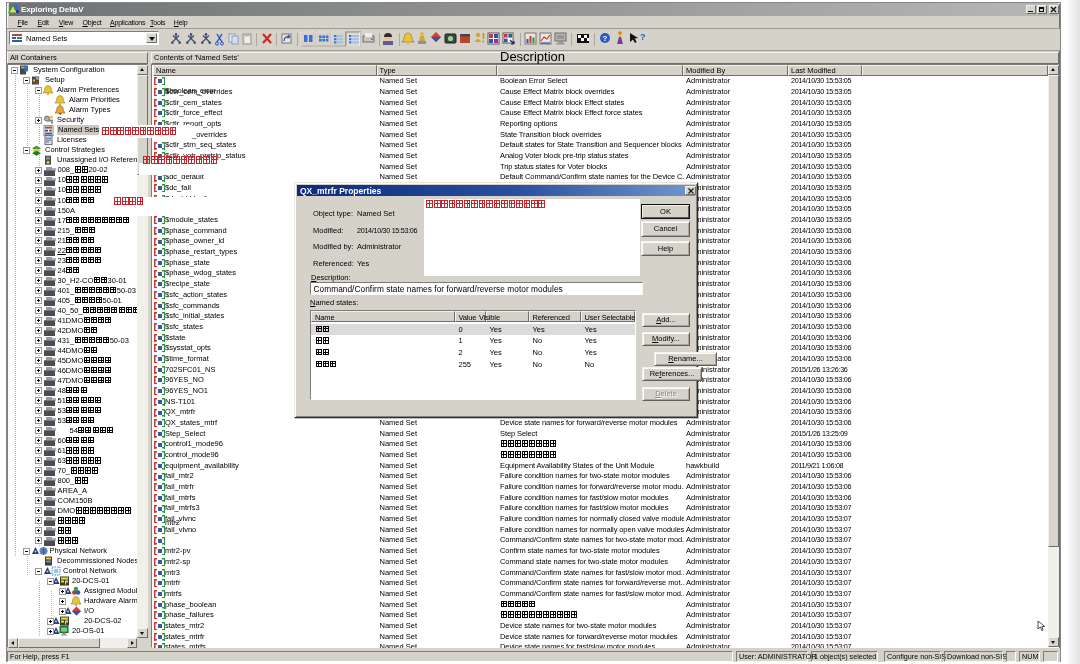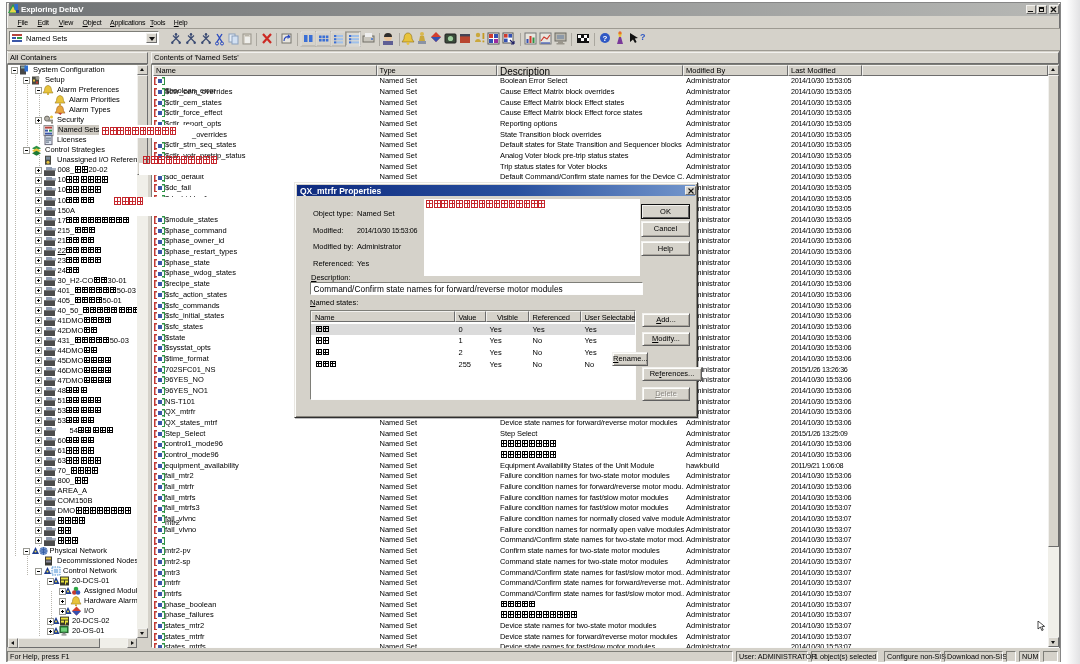--- a/index.html
+++ b/index.html
@@ -258,21 +258,21 @@
 <div class="t" style="left:10px;top:53px;font-size:7.5px">All Containers</div>
 <div class="ab" style="left:151px;top:52px;width:908px;height:12px;background:#d5d2ca;border:1px solid;border-color:#f2f1ee #6d6d6d #6d6d6d #f2f1ee"></div>
 <div class="t" style="left:154px;top:53px;font-size:7.5px">Contents of 'Named Sets'</div>
 <div class="ab sk white" style="left:7px;top:64px;width:141px;height:584px"></div>
 <div class="ab sk white" style="left:151px;top:64px;width:908px;height:584px"></div>
 <div class="ab" style="left:153.0px;top:64.5px;width:223.5px;height:11px;background:#d5d2ca;border:1px solid;border-color:#f2f1ee #6d6d6d #6d6d6d #f2f1ee"></div>
 <div class="t" style="left:156.0px;top:65.5px;font-size:7.5px">Name</div>
 <div class="ab" style="left:376.5px;top:64.5px;width:120.5px;height:11px;background:#d5d2ca;border:1px solid;border-color:#f2f1ee #6d6d6d #6d6d6d #f2f1ee"></div>
 <div class="t" style="left:379.5px;top:65.5px;font-size:7.5px">Type</div>
 <div class="ab" style="left:497.0px;top:64.5px;width:186.0px;height:11px;background:#d5d2ca;border:1px solid;border-color:#f2f1ee #6d6d6d #6d6d6d #f2f1ee"></div>
-<div class="t" style="left:500.0px;top:67px;font-size:10px">Description</div>
+<div class="t" style="left:500.0px;top:52px;font-size:13px">Description</div>
 <div class="ab" style="left:683.0px;top:64.5px;width:105.0px;height:11px;background:#d5d2ca;border:1px solid;border-color:#f2f1ee #6d6d6d #6d6d6d #f2f1ee"></div>
 <div class="t" style="left:686.0px;top:65.5px;font-size:7.5px">Modified By</div>
 <div class="ab" style="left:788.0px;top:64.5px;width:74.0px;height:11px;background:#d5d2ca;border:1px solid;border-color:#f2f1ee #6d6d6d #6d6d6d #f2f1ee"></div>
 <div class="t" style="left:791.0px;top:65.5px;font-size:7.5px">Last Modified</div>
 <div class="ab" style="left:862.0px;top:64.5px;width:185.5px;height:11px;background:#d5d2ca;border:1px solid;border-color:#f2f1ee #6d6d6d #6d6d6d #f2f1ee"></div>
 <div class="ab" style="left:152px;top:76px;width:895px;height:572px;overflow:hidden;z-index:1">
     <span class="ns" style="left:2px;top:1.4px"></span>
     <div class="t" style="left:13px;top:10px">$boolean_error</div>
     <div class="t" style="left:227.5px;top:0.2px">Named Set</div>
     <div class="t" style="left:348px;top:0.2px;width:184px;overflow:hidden;letter-spacing:-.1px">Boolean Error Select</div>
@@ -722,21 +722,21 @@
     <div class="t" style="left:55.0px;top:501.2px;">Control Network</div>
     <span class="em" style="left:39.0px;top:512.5px"></span>
     <div class="t" style="left:64.0px;top:511.2px;">20-DCS-01</div>
     <span class="ep" style="left:51.0px;top:522.5px"></span>
     <div class="t" style="left:76.0px;top:521.2px;">Assigned Modules</div>
     <span class="ep" style="left:51.0px;top:532.6px"></span>
     <div class="t" style="left:76.0px;top:531.3px;">Hardware Alarms</div>
     <span class="ep" style="left:51.0px;top:542.6px"></span>
     <div class="t" style="left:76.0px;top:541.3px;">I/O</div>
     <span class="ep" style="left:39.0px;top:552.6px"></span>
-    <div class="t" style="left:64.0px;top:551.3px;">20-DCS-02</div>
+    <div class="t" style="left:76px;top:551.3px;">20-DCS-02</div>
     <span class="ep" style="left:39.0px;top:562.6px"></span>
     <div class="t" style="left:64.0px;top:561.3px;">20-OS-01</div>
     <svg class="ab" style="left:0;top:0" width="129" height="582" viewBox="0 0 129 582">
       <g transform="translate(12.0,0.5)">
         <rect x="0" y="0" width="6" height="9" fill="#474747"></rect>
         <rect x="1" y="1" width="4" height="2" fill="#8aa"></rect>
         <rect x="4.5" y="0" width="3.5" height="6" fill="#2f6fd0"></rect>
       </g>
       <g transform="translate(24.0,10.5)">
         <rect x="0" y="1" width="7" height="8" fill="#4a4a42"></rect>
@@ -898,21 +898,21 @@
 <div class="t" style="left:311px;top:272.5px;z-index:12"><span class="u">D</span>escription:</div>
 <div class="ab sk white" style="left:310px;top:281.5px;width:333px;height:13.5px;z-index:11"></div>
 <div class="t" style="left:313.5px;top:283.5px;z-index:12;font-size:8.3px;letter-spacing:.05px">Command/Confirm state names for forward/reverse motor modules</div>
 <div class="t" style="left:310px;top:298px;z-index:12"><span class="u">N</span>amed states:</div>
 <div class="ab sk white" style="left:310px;top:310px;width:326px;height:90px;z-index:11"></div>
 <div class="ab" style="left:311.0px;top:311px;width:143.5px;height:11px;background:#d5d2ca;border:1px solid;border-color:#f2f1ee #6d6d6d #6d6d6d #f2f1ee;z-index:12"></div>
 <div class="t" style="left:315.0px;top:312.5px;z-index:13;letter-spacing:-.15px">Name</div>
 <div class="ab" style="left:454.5px;top:311px;width:31.0px;height:11px;background:#d5d2ca;border:1px solid;border-color:#f2f1ee #6d6d6d #6d6d6d #f2f1ee;z-index:12"></div>
 <div class="t" style="left:458.5px;top:312.5px;z-index:13;letter-spacing:-.15px">Value</div>
 <div class="ab" style="left:485.5px;top:311px;width:43.0px;height:11px;background:#d5d2ca;border:1px solid;border-color:#f2f1ee #6d6d6d #6d6d6d #f2f1ee;z-index:12"></div>
-<div class="t" style="left:497px;top:312.5px;z-index:13;letter-spacing:-.15px">Visible</div>
+<div class="t" style="left:479px;top:312.5px;z-index:13;letter-spacing:-.15px">Visible</div>
 <div class="ab" style="left:528.5px;top:311px;width:52.5px;height:11px;background:#d5d2ca;border:1px solid;border-color:#f2f1ee #6d6d6d #6d6d6d #f2f1ee;z-index:12"></div>
 <div class="t" style="left:532.5px;top:312.5px;z-index:13;letter-spacing:-.15px">Referenced</div>
 <div class="ab" style="left:581.0px;top:311px;width:54.0px;height:11px;background:#d5d2ca;border:1px solid;border-color:#f2f1ee #6d6d6d #6d6d6d #f2f1ee;z-index:12"></div>
 <div class="t" style="left:584.5px;top:312.5px;z-index:13;letter-spacing:-.15px">User Selectable</div>
 <div class="ab" style="left:311px;top:323.5px;width:324px;height:11px;background:#dbdbdb;z-index:12"></div>
 <div class="t" style="left:315px;top:324.5px;z-index:13"><i class="c"></i><i class="c"></i></div>
 <div class="t" style="left:458.5px;top:324.5px;z-index:13">0</div>
 <div class="t" style="left:489.5px;top:324.5px;z-index:13">Yes</div>
 <div class="t" style="left:532.5px;top:324.5px;z-index:13">Yes</div>
 <div class="t" style="left:584.5px;top:324.5px;z-index:13">Yes</div>
@@ -929,21 +929,21 @@
 <div class="t" style="left:315px;top:359.6px;z-index:13"><i class="c"></i><i class="c"></i><i class="c"></i></div>
 <div class="t" style="left:458.5px;top:359.6px;z-index:13">255</div>
 <div class="t" style="left:489.5px;top:359.6px;z-index:13">Yes</div>
 <div class="t" style="left:532.5px;top:359.6px;z-index:13">No</div>
 <div class="t" style="left:584.5px;top:359.6px;z-index:13">No</div>
 <div class="btn" style="left:641px;top:203.5px;width:49px;height:15.5px;line-height:14px;border-color:#111;box-shadow:inset 1px 1px 0 #f2f1ee, inset -1px -1px 0 #5f5f5f">OK</div>
 <div class="btn" style="left:641px;top:221px;width:49px;height:15.5px;line-height:14px">Cancel</div>
 <div class="btn" style="left:641px;top:240.5px;width:49px;height:15.5px;line-height:14px">Help</div>
 <div class="btn" style="left:642px;top:312.5px;width:48px;height:14px;line-height:12.5px"><span class="u">A</span>dd...</div>
 <div class="btn" style="left:642px;top:332px;width:48px;height:14px;line-height:12.5px"><span class="u">M</span>odify...</div>
-<div class="btn" style="left:612px;top:351.5px;width:36px;height:14px;line-height:12.5px"><span class="u">R</span>ename...</div>
+<div class="btn" style="left:654px;top:351.5px;width:63px;height:14px;line-height:12.5px"><span class="u">R</span>ename...</div>
 <div class="btn" style="left:642px;top:367px;width:60px;height:14px;line-height:12.5px">Re<span class="u">f</span>erences...</div>
 <div class="btn dis" style="left:642px;top:386.5px;width:48px;height:14px;line-height:12.5px"><span class="u">D</span>elete</div>
 <div class="ab" style="left:7px;top:648px;width:1053px;height:14px;background:#d5d2ca"></div>
 <div class="ab sk" style="left:7px;top:650.5px;width:726px;height:11px"></div>
 <div class="t" style="left:10px;top:651.5px;font-size:7.2px">For Help, press F1</div>
 <div class="ab sk" style="left:736px;top:650.5px;width:72px;height:11px"></div>
 <div class="t" style="left:739px;top:651.5px;font-size:7.2px">User: ADMINISTRATOR</div>
 <div class="ab sk" style="left:811px;top:650.5px;width:67px;height:11px"></div>
 <div class="t" style="left:814px;top:651.5px;font-size:7.2px">1 object(s) selected</div>
 <div class="ab sk" style="left:884px;top:650.5px;width:57px;height:11px"></div>

